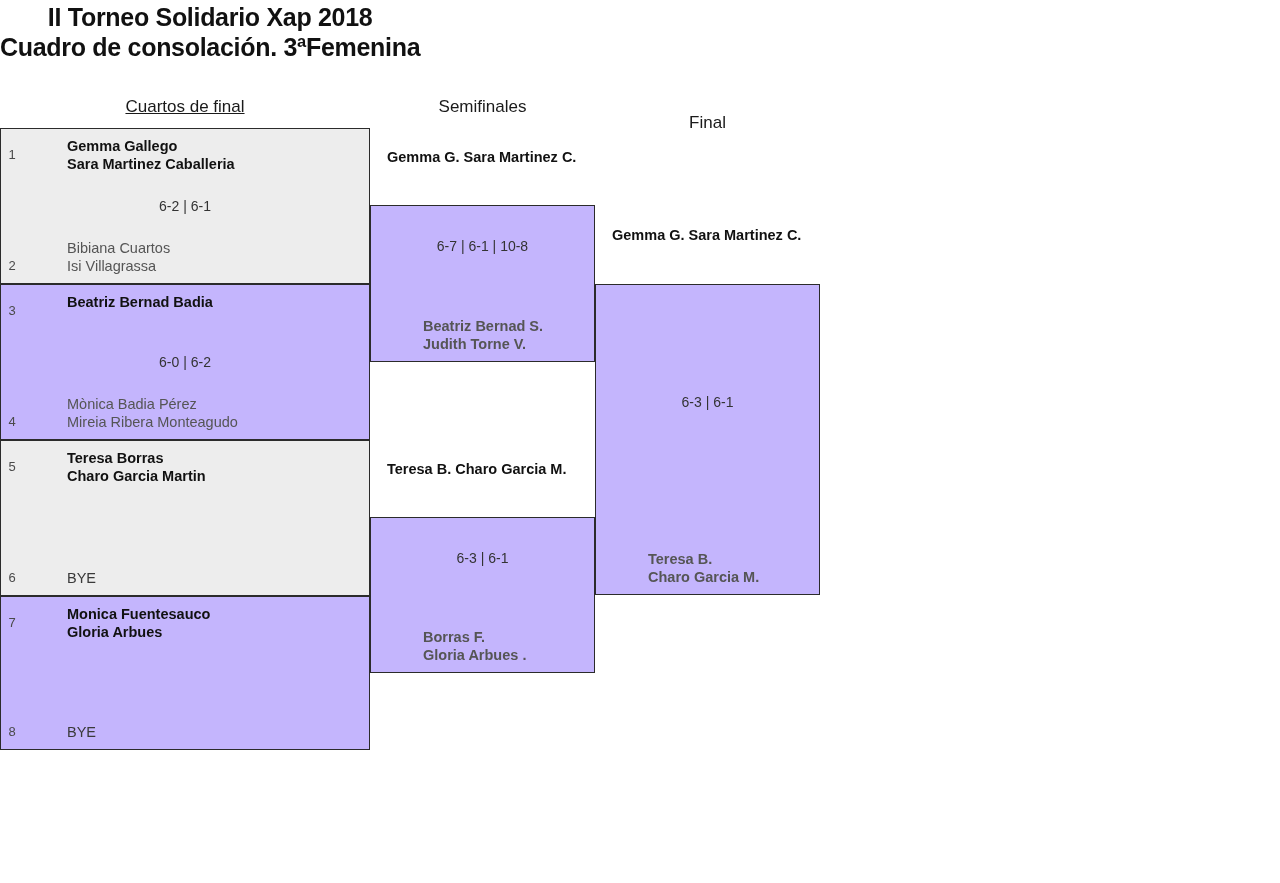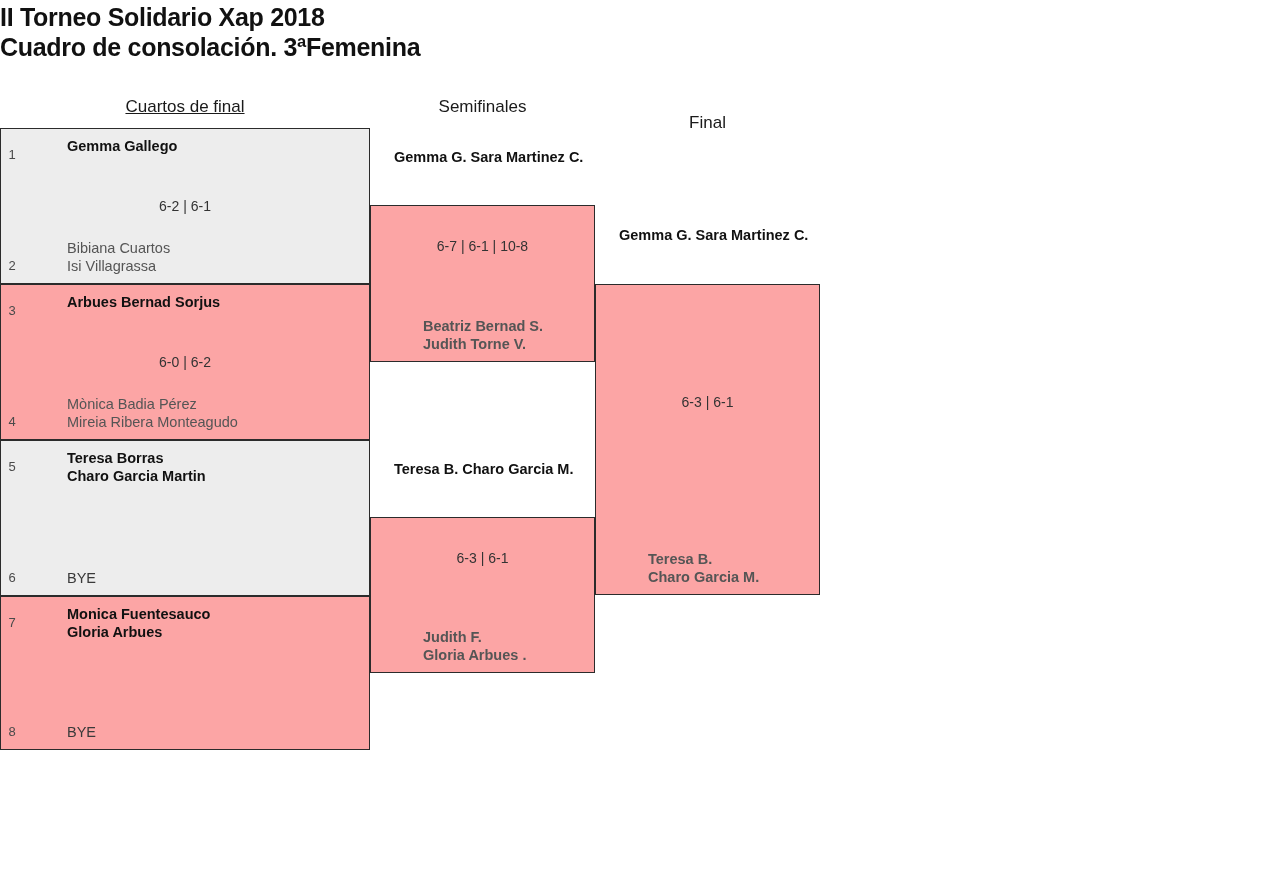--- a/index.html
+++ b/index.html
@@ -14,21 +14,21 @@
     font-family: "Liberation Sans", sans-serif;
     color: #1a1a1a;
     position: relative;
     overflow: hidden;
   }
 
   
   #header {
     position: absolute;
     left: 0; top: 0;
-    width: 1136px; height: 78px;
+    width: 1136px; height: 78px; text-align: center;
   }
   #title-block {
     position: absolute;
     left: 0px; top: 2px;
   }
   .title-line {
     font-size: 25px;
     font-weight: bold;
     line-height: 30px;
     letter-spacing: -0.3px;
@@ -77,21 +77,21 @@
 
   
   #bracket { position: absolute; left: 0; top: 0; width: 1280px; height: 883px; }
 
   .match {
     position: absolute;
     box-sizing: border-box;
     border: 1px solid #2b2b2b;
   }
   .match.shaded { background: #ededed; }
-  .match.plain  { background: #fca5a5; padding-left: 13px; }
+  .match.plain  { background: #c4b5fd; padding-left: 13px; }
 
   .slot {
     position: absolute;
     left: 0;
     width: 100%;
     box-sizing: border-box;
     display: flex;
     align-items: flex-start;
   }
   .slot.top    { top: 8px; }
@@ -135,21 +135,21 @@
   .col-f  .names     { padding-left: 8px; font-weight: bold; }
   .col-sf .slot,
   .col-f  .slot      { padding-left: 0px; padding-right: 6px; }
 
   
   .stub-label {
     position: absolute;
     font-size: 14.5px;
     line-height: 18px;
     white-space: nowrap;
-    padding-left: 24px;
+    padding-left: 17px;
   }
   .stub-label.winner { color: #111111; font-weight: bold; }
 </style>
 </head>
 <body>
 
 <div id="header">
   <div id="title-block">
     <div class="title-line">II Torneo Solidario Xap 2018</div>
     <div class="title-line">Cuadro de consolación. 3ªFemenina</div>
@@ -161,37 +161,38 @@
 <div class="round-header" id="round-header-1">Semifinales</div>
 <div class="round-header" id="round-header-2">Final</div>
 
 <div id="bracket">
 
   <div class="match col-qf shaded" style="left:0px; top:128px; width:370px; height:156px;">
     <div class="slot top winner">
       <span class="seed">1</span>
       <span class="names">
         <span class="nm">Gemma Gallego</span>
+        <span class="nm">Sara Martinez Caballeria</span>
       </span>
     </div>
     <div class="score" style="top:69px;">6-2 | 6-1</div>
     <div class="slot bottom loser">
       <span class="seed">2</span>
       <span class="names">
         <span class="nm">Bibiana Cuartos</span>
         <span class="nm">Isi Villagrassa</span>
       </span>
     </div>
   </div>
 
   <div class="match col-qf plain" style="left:0px; top:284px; width:370px; height:156px;">
     <div class="slot top winner">
       <span class="seed">3</span>
       <span class="names">
-        <span class="nm">Arbues Bernad Sorjus</span>
+        <span class="nm">Beatriz Bernad Badia</span>
       </span>
     </div>
     <div class="score" style="top:69px;">6-0 | 6-2</div>
     <div class="slot bottom loser">
       <span class="seed">4</span>
       <span class="names">
         <span class="nm">Mònica Badia Pérez</span>
         <span class="nm">Mireia Ribera Monteagudo</span>
       </span>
     </div>
@@ -248,21 +249,21 @@
 
   <div class="stub-label winner" style="left:370px; top:460px;">
     <span class="nm">Teresa B.</span>
     <span class="nm">Charo Garcia M.</span>
   </div>
 
   <div class="match col-sf plain" style="left:370px; top:517px; width:225px; height:156px;">
     <div class="score" style="top:32px;">6-3 | 6-1</div>
     <div class="slot bottom loser">
       <span class="names">
-        <span class="nm">Judith F.</span>
+        <span class="nm">Borras F.</span>
         <span class="nm">Gloria Arbues .</span>
       </span>
     </div>
   </div>
 
   <div class="stub-label winner" style="left:595px; top:226px;">
     <span class="nm">Gemma G.</span>
     <span class="nm">Sara Martinez C.</span>
   </div>
 

